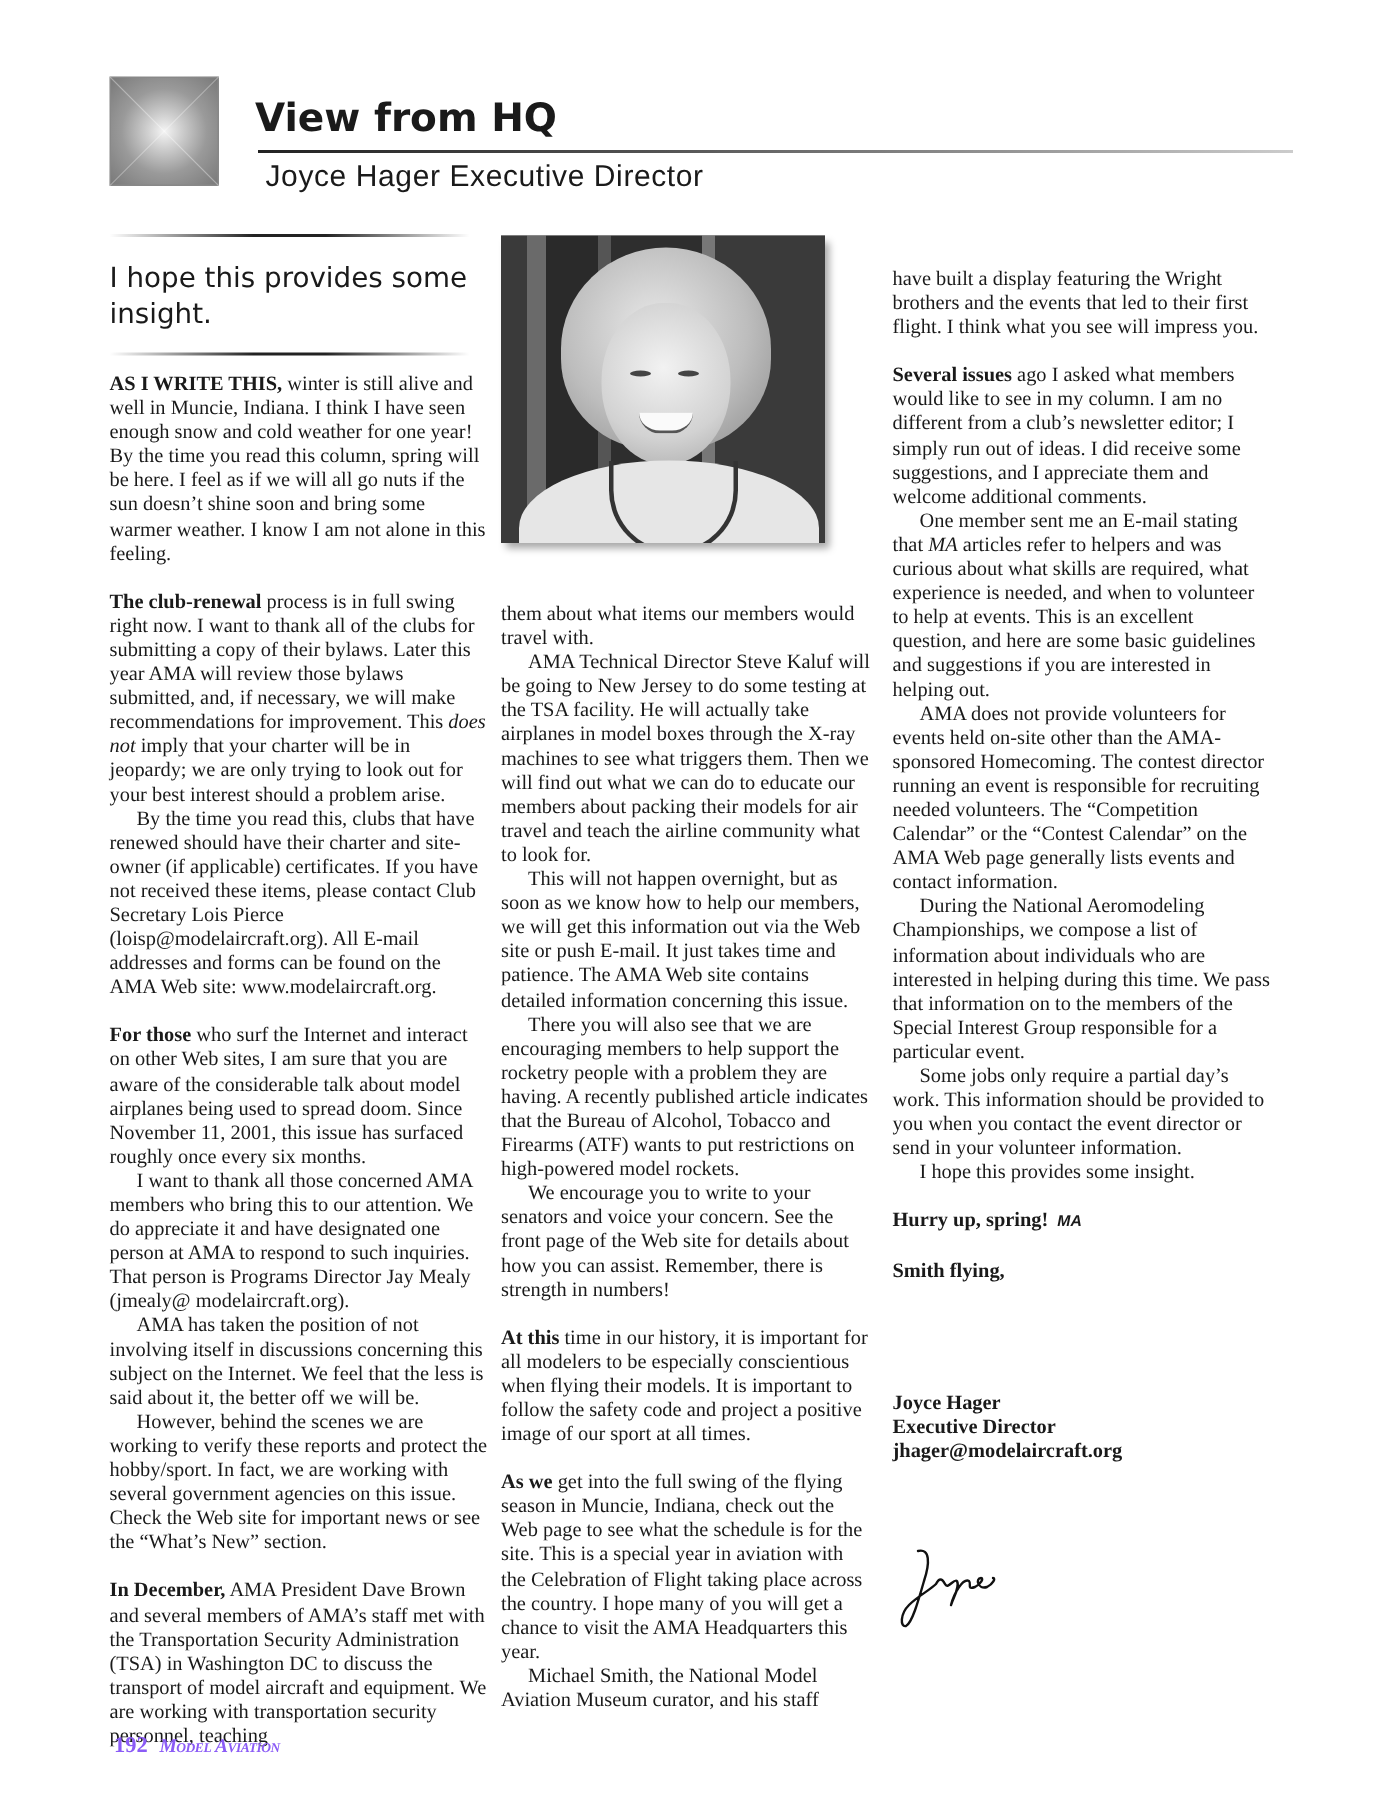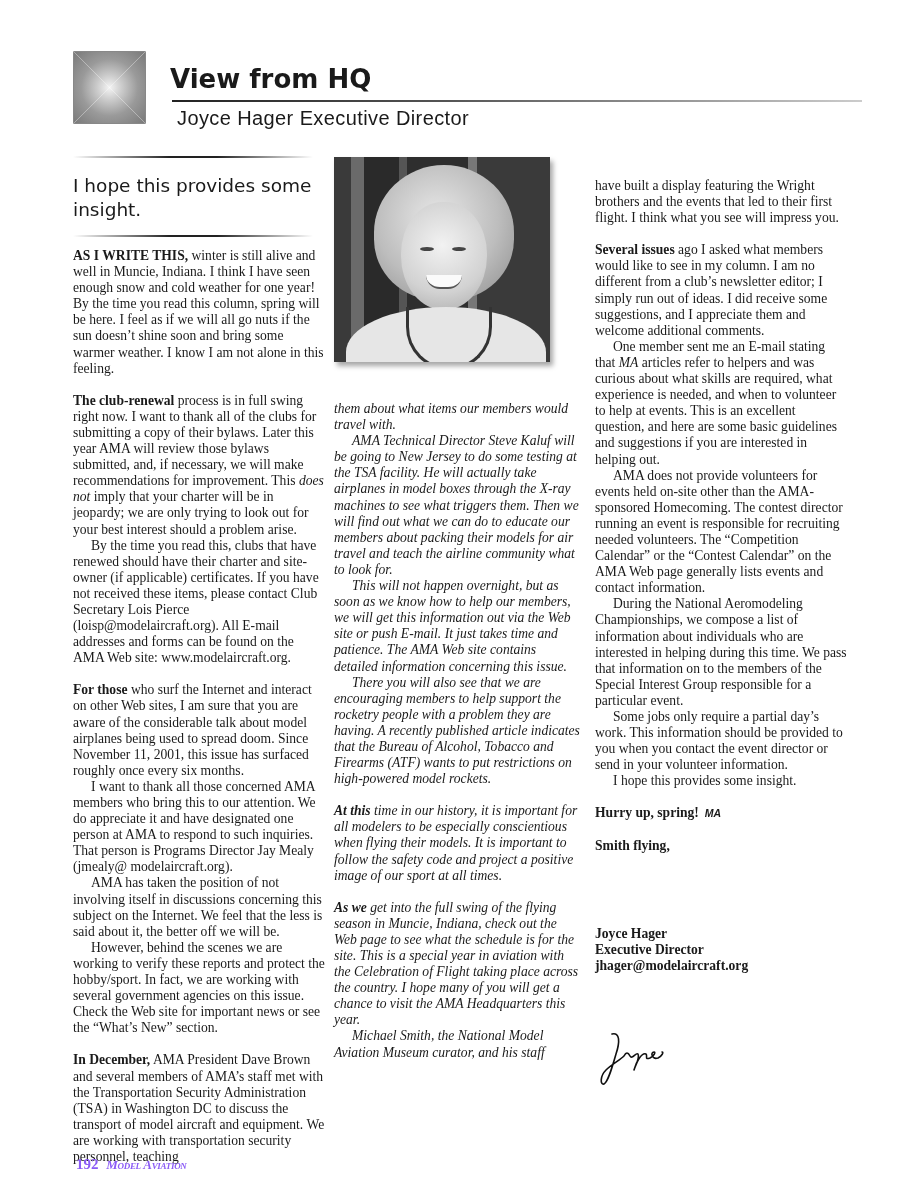--- a/index.html
+++ b/index.html
@@ -22,21 +22,21 @@
     background: linear-gradient(to right, rgba(0,0,0,0) 0%, #222 40%, #222 60%, rgba(0,0,0,0) 100%); }
   .pull-quote { position: absolute; left: 73px; top: 174px; width: 240px; font-family: "DejaVu Sans", sans-serif; font-size: 18.5px; line-height: 24px; color: #1a1a1a; }
 
   .col { position: absolute; font-size: 13.6px; line-height: 16.1px; color: #1a1a1a; }
   .col p { margin: 0; }
   .col p.indent { text-indent: 18px; }
   .col p.gap { margin-top: 16px; }
   .col b { font-weight: bold; }
 
   .col1 { left: 73px; top: 248px; width: 252px; }
-  .col2 { left: 334px; top: 401px; width: 248px; font-style: italic; }
+  .col2 { left: 334px; top: 401px; width: 248px; }
   .col3 { left: 595px; top: 154px; width: 252px; margin-top: 24px; }
 
   .photo { position: absolute; left: 334px; top: 157px; width: 216px; height: 205px;
     background: #2b2b2b; overflow: hidden; box-shadow: 3px 4px 5px rgba(0,0,0,0.35); }
   .photo .bg { position: absolute; inset: 0;
     background:
       linear-gradient(90deg, #3a3a3a 0 8%, #6a6a6a 8% 14%, #2a2a2a 14% 30%, #555 30% 34%, #2e2e2e 34% 62%, #777 62% 66%, #3a3a3a 66% 100%); }
   .photo .hair { position: absolute; left: 40px; top: 8px; width: 140px; height: 135px; border-radius: 50% 50% 45% 45%;
     background: radial-gradient(circle at 45% 40%, #e8e8e8 0%, #bdbdbd 55%, #8a8a8a 100%); }
   .photo .face { position: absolute; left: 67px; top: 45px; width: 86px; height: 108px; border-radius: 48% 48% 50% 50%;
@@ -84,20 +84,21 @@
   <p class="indent">AMA has taken the position of not involving itself in discussions concerning this subject on the Internet. We feel that the less is said about it, the better off we will be.</p>
   <p class="indent">However, behind the scenes we are working to verify these reports and protect the hobby/sport. In fact, we are working with several government agencies on this issue. Check the Web site for important news or see the “What’s New” section.</p>
   <p class="gap"><b>In December,</b><span> AMA President Dave Brown and several members of AMA’s staff met with the Transportation Security Administration (TSA) in Washington DC to discuss the transport of model aircraft and equipment. We are working with transportation security personnel, teaching</span></p>
 </div>
 
 <div class="col col2">
   <p>them about what items our members would travel with.</p>
   <p class="indent">AMA Technical Director Steve Kaluf will be going to New Jersey to do some testing at the TSA facility. He will actually take airplanes in model boxes through the X-ray machines to see what triggers them. Then we will find out what we can do to educate our members about packing their models for air travel and teach the airline community what to look for.</p>
   <p class="indent">This will not happen overnight, but as soon as we know how to help our members, we will get this information out via the Web site or push E-mail. It just takes time and patience. The AMA Web site contains detailed information concerning this issue.</p>
   <p class="indent">There you will also see that we are encouraging members to help support the rocketry people with a problem they are having. A recently published article indicates that the Bureau of Alcohol, Tobacco and Firearms (ATF) wants to put restrictions on high-powered model rockets.</p>
+  <p class="indent">We encourage you to write to your senators and voice your concern. See the front page of the Web site for details about how you can assist. Remember, there is strength in numbers!</p>
   <p class="gap"><b>At this</b><span> time in our history, it is important for all modelers to be especially conscientious when flying their models. It is important to follow the safety code and project a positive image of our sport at all times.</span></p>
   <p class="gap"><b>As we</b><span> get into the full swing of the flying season in Muncie, Indiana, check out the Web page to see what the schedule is for the site. This is a special year in aviation with the Celebration of Flight taking place across the country. I hope many of you will get a chance to visit the AMA Headquarters this year.</span></p>
   <p class="indent">Michael Smith, the National Model Aviation Museum curator, and his staff</p>
 </div>
 
 <div class="col col3">
   <p>have built a display featuring the Wright brothers and the events that led to their first flight. I think what you see will impress you.</p>
   <p class="gap"><b>Several issues</b><span> ago I asked what members would like to see in my column. I am no different from a club’s newsletter editor; I simply run out of ideas. I did receive some suggestions, and I appreciate them and welcome additional comments.</span></p>
   <p class="indent"><span>One member sent me an E-mail stating that </span><i>MA</i><span> articles refer to helpers and was curious about what skills are required, what experience is needed, and when to volunteer to help at events. This is an excellent question, and here are some basic guidelines and suggestions if you are interested in helping out.</span></p>
   <p class="indent">AMA does not provide volunteers for events held on-site other than the AMA-sponsored Homecoming. The contest director running an event is responsible for recruiting needed volunteers. The “Competition Calendar” or the “Contest Calendar” on the AMA Web page generally lists events and contact information.</p>

